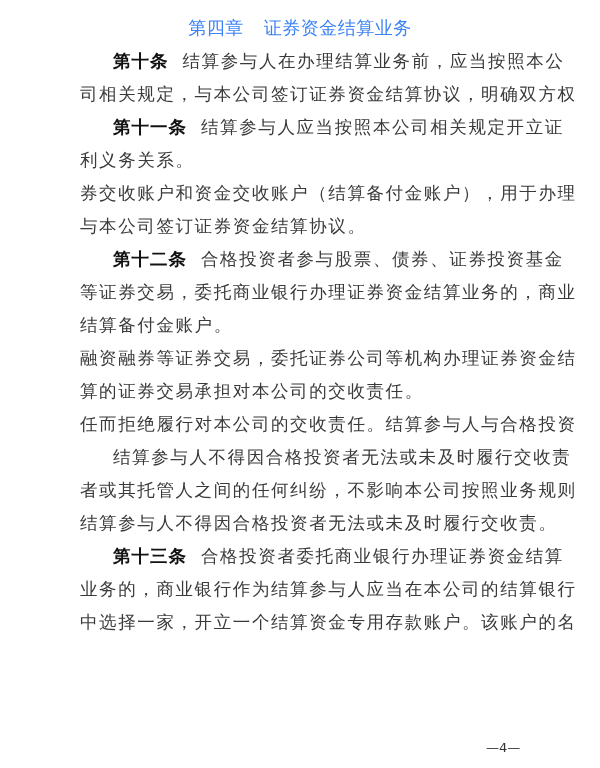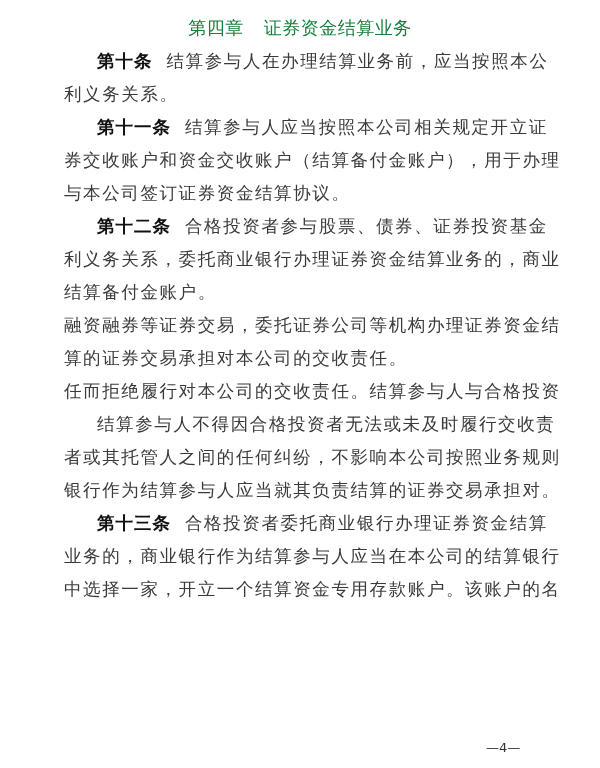--- a/index.html
+++ b/index.html
@@ -1,57 +1,58 @@
 <!DOCTYPE html>
 <html><head>
 <meta charset="utf-8">
 <style>
   html, body { margin: 0; padding: 0; background: #ffffff; }
   body { width: 600px; height: 768px; position: relative; overflow: hidden;
          font-family: "DejaVu Serif", "Liberation Serif", serif; color: #333; }
   .title { position: absolute; top: 16px; left: 0; width: 600px; text-align: center;
            font-family: "DejaVu Sans", "Liberation Sans", sans-serif; font-size: 18px;
-           color: #15803d; letter-spacing: 0.5px; }
+           color: #3b82f6; letter-spacing: 0.5px; }
   .title .gap { display: inline-block; width: 20px; }
-  .body { position: absolute; top: 45px; left: 64px; width: 440px; }
+  .body { position: absolute; top: 45px; left: 80px; width: 440px; }
   .line { height: 33px; line-height: 33px; font-size: 17.5px; white-space: nowrap;
           letter-spacing: 1.6px; color: #3a3a3a; text-align: justify; text-align-last: justify; }
   .line.last { text-align-last: left; }
   .indent { padding-left: 33px; }
   .art { font-family: "DejaVu Sans", "Liberation Sans", sans-serif; font-weight: bold;
          color: #111; margin-right: 14px; letter-spacing: 1px; }
   .page-num { position: absolute; top: 740px; left: 486px; font-size: 13px;
               font-family: "DejaVu Sans", "Liberation Sans", sans-serif; color: #333; }
 </style>
 </head>
 <body>
 
 <div class="title">
   <span>第四章</span><span class="gap"></span><span>证券资金结算业务</span>
 </div>
 
 <div class="body">
 
   <div class="line indent"><span class="art">第十条</span><span>结算参与人在办理结算业务前，应当按照本公</span></div>
+  <div class="line">司相关规定，与本公司签订证券资金结算协议，明确双方权</div>
+  <div class="line indent"><span class="art">第十一条</span><span>结算参与人应当按照本公司相关规定开立证</span></div>
+
   <div class="line last">利义务关系。</div>
-
-  <div class="line indent"><span class="art">第十一条</span><span>结算参与人应当按照本公司相关规定开立证</span></div>
   <div class="line">券交收账户和资金交收账户（结算备付金账户），用于办理</div>
   <div class="line last">与本公司签订证券资金结算协议。</div>
 
   <div class="line indent"><span class="art">第十二条</span><span>合格投资者参与股票、债券、证券投资基金</span></div>
-  <div class="line">利义务关系，委托商业银行办理证券资金结算业务的，商业</div>
+  <div class="line">等证券交易，委托商业银行办理证券资金结算业务的，商业</div>
   <div class="line last">结算备付金账户。</div>
 
   <div class="line">融资融券等证券交易，委托证券公司等机构办理证券资金结</div>
   <div class="line last">算的证券交易承担对本公司的交收责任。</div>
 
   <div class="line">任而拒绝履行对本公司的交收责任。结算参与人与合格投资</div>
   <div class="line indent">结算参与人不得因合格投资者无法或未及时履行交收责</div>
   <div class="line">者或其托管人之间的任何纠纷，不影响本公司按照业务规则</div>
-  <div class="line">银行作为结算参与人应当就其负责结算的证券交易承担对。</div>
+  <div class="line">结算参与人不得因合格投资者无法或未及时履行交收责。</div>
 
   <div class="line indent"><span class="art">第十三条</span><span>合格投资者委托商业银行办理证券资金结算</span></div>
   <div class="line">业务的，商业银行作为结算参与人应当在本公司的结算银行</div>
   <div class="line">中选择一家，开立一个结算资金专用存款账户。该账户的名</div>
 </div>
 
 <div class="page-num">—4—</div>
 
 </body></html>

